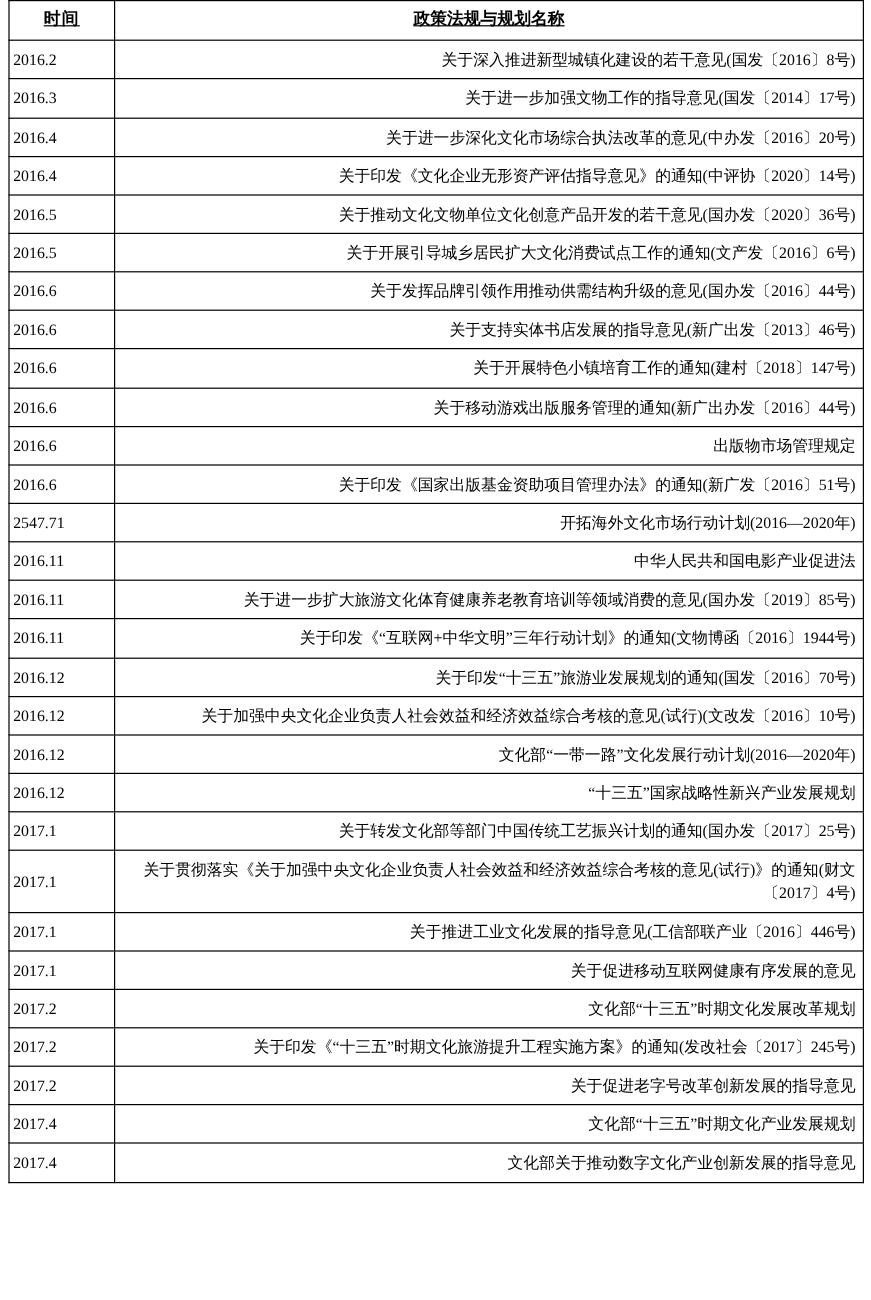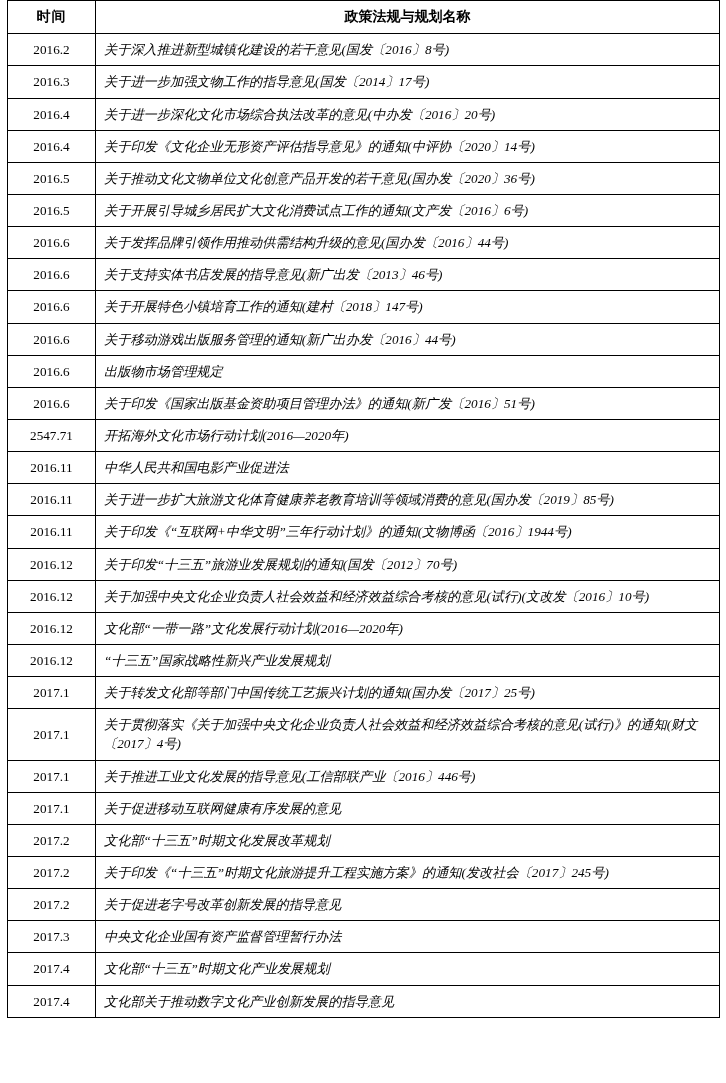--- a/index.html
+++ b/index.html
@@ -31,35 +31,35 @@
     border: 1px solid #000000;
     font-size: 13.2px;
     line-height: 1.45;
     vertical-align: middle;
   }
   table.policy-table thead th {
     font-weight: bold;
     text-align: center;
     padding: 6px 4px;
     font-size: 14px;
+    text-decoration: underline;
   }
   table.policy-table thead th.head-time {
     letter-spacing: 1px;
   }
   table.policy-table tbody td.cell-time {
-    text-align: center;
+    text-align: left;
     padding: 6px 3px;
     white-space: nowrap;
     font-family: Liberation Serif, serif;
   }
   table.policy-table tbody td.cell-name {
-    text-align: left;
+    text-align: right;
     padding: 6px 6px 6px 8px;
     word-break: break-all;
-    font-style: italic;
   }
 </style>
 </head>
 <body>
 
 <div class="page">
   <table class="policy-table">
     <colgroup>
       <col class="col-time">
       <col class="col-name">
@@ -130,21 +130,21 @@
         <tr>
           <td class="cell-time">2016.11</td>
           <td class="cell-name">关于进一步扩大旅游文化体育健康养老教育培训等领域消费的意见(国办发〔2019〕85号)</td>
         </tr>
         <tr>
           <td class="cell-time">2016.11</td>
           <td class="cell-name">关于印发《“互联网+中华文明”三年行动计划》的通知(文物博函〔2016〕1944号)</td>
         </tr>
         <tr>
           <td class="cell-time">2016.12</td>
-          <td class="cell-name">关于印发“十三五”旅游业发展规划的通知(国发〔2012〕70号)</td>
+          <td class="cell-name">关于印发“十三五”旅游业发展规划的通知(国发〔2016〕70号)</td>
         </tr>
         <tr>
           <td class="cell-time">2016.12</td>
           <td class="cell-name">关于加强中央文化企业负责人社会效益和经济效益综合考核的意见(试行)(文改发〔2016〕10号)</td>
         </tr>
         <tr>
           <td class="cell-time">2016.12</td>
           <td class="cell-name">文化部“一带一路”文化发展行动计划(2016—2020年)</td>
         </tr>
         <tr>
@@ -173,24 +173,20 @@
         </tr>
         <tr>
           <td class="cell-time">2017.2</td>
           <td class="cell-name">关于印发《“十三五”时期文化旅游提升工程实施方案》的通知(发改社会〔2017〕245号)</td>
         </tr>
         <tr>
           <td class="cell-time">2017.2</td>
           <td class="cell-name">关于促进老字号改革创新发展的指导意见</td>
         </tr>
         <tr>
-          <td class="cell-time">2017.3</td>
-          <td class="cell-name">中央文化企业国有资产监督管理暂行办法</td>
-        </tr>
-        <tr>
           <td class="cell-time">2017.4</td>
           <td class="cell-name">文化部“十三五”时期文化产业发展规划</td>
         </tr>
         <tr>
           <td class="cell-time">2017.4</td>
           <td class="cell-name">文化部关于推动数字文化产业创新发展的指导意见</td>
         </tr>
       </tbody>
   </table>
 </div>

